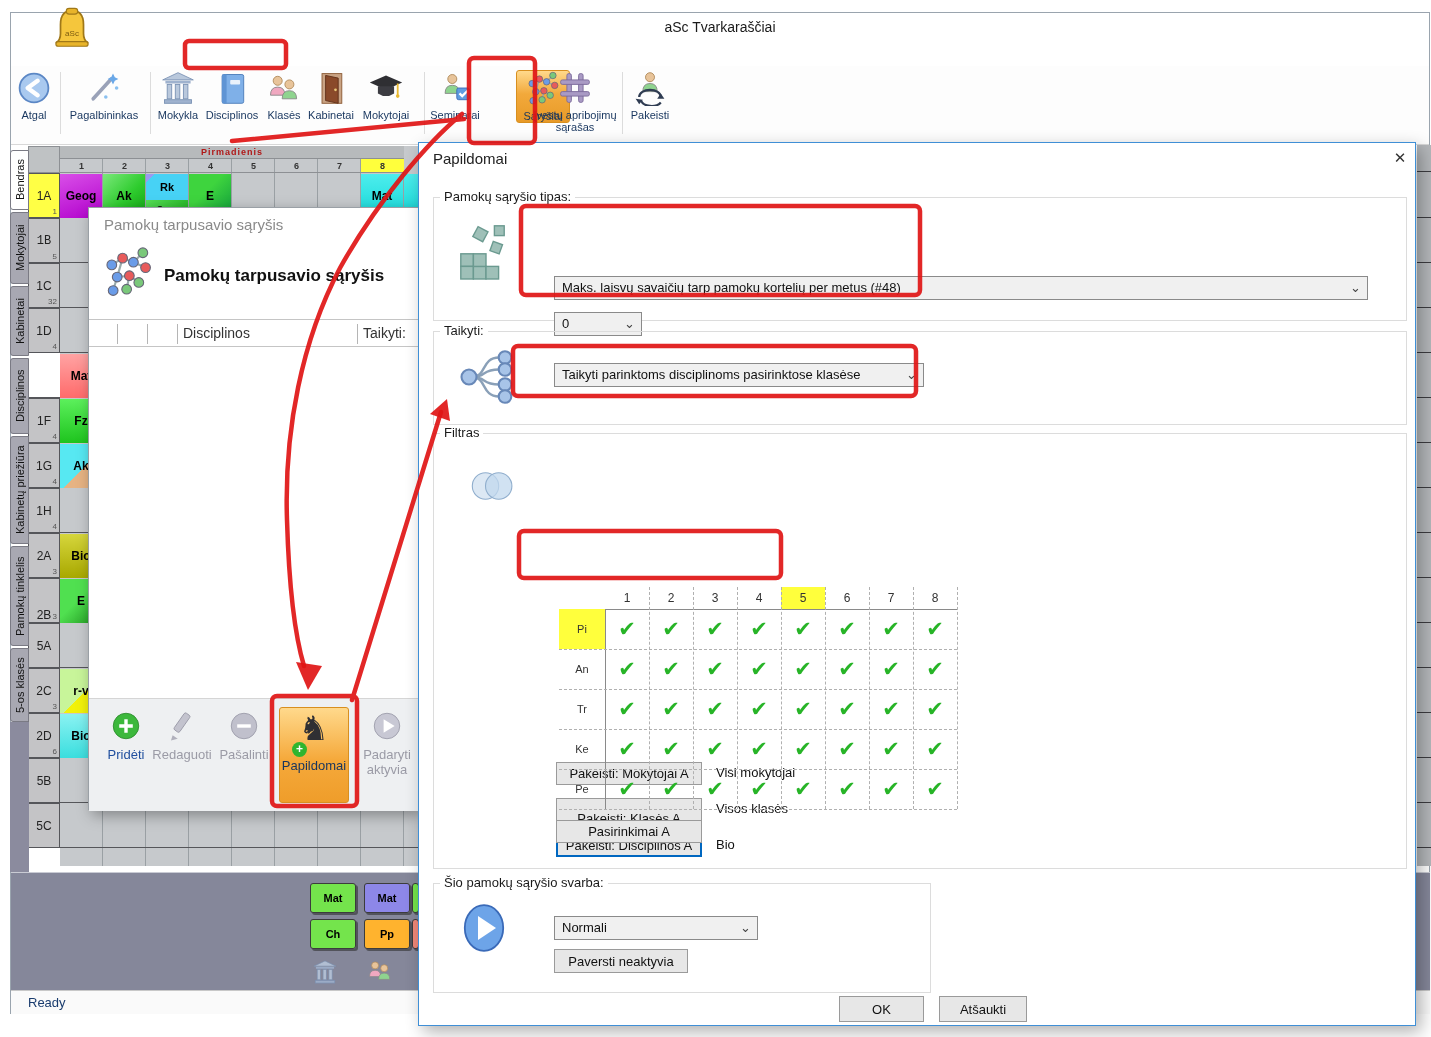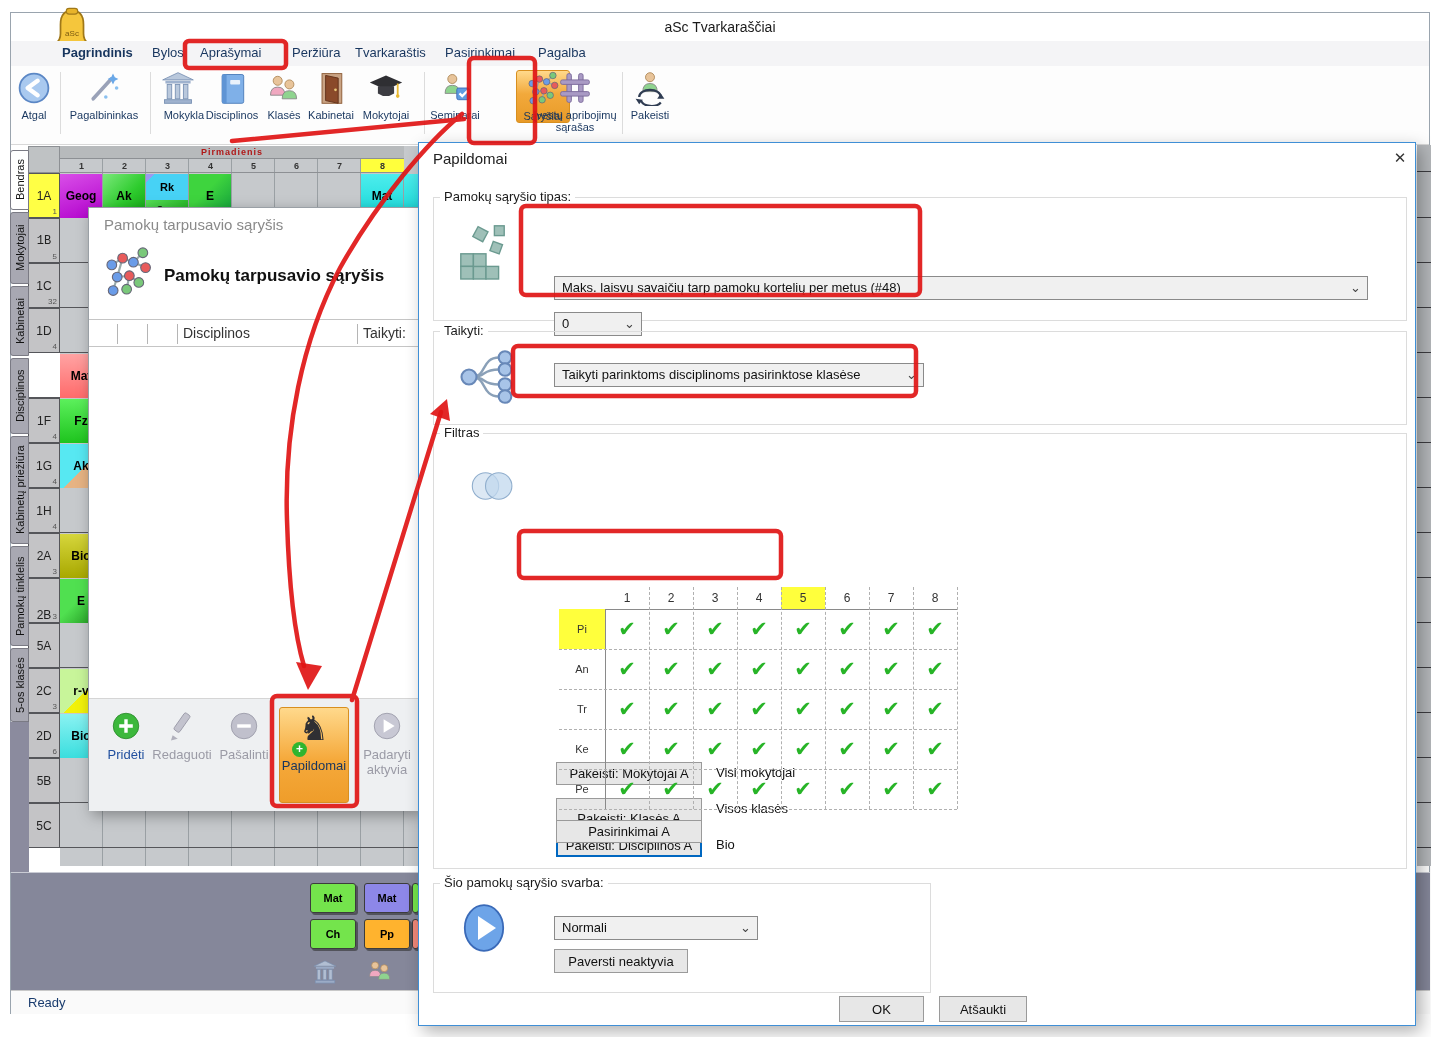--- a/index.html
+++ b/index.html
@@ -88,45 +88,36 @@
   <div class="abs" id="win-border"></div>
   <div class="abs" id="title-bar"><span>aSc Tvarkaraščiai</span></div>
 
   <div class="abs" id="bell" style="left:46px;top:6px;width:52px;height:46px;"><svg xmlns="http://www.w3.org/2000/svg" viewBox="0 0 40 40" width="100%" height="100%">
         <path d="M 20 4 q 10 0 10 12 v 8 q 0 6 4 8 h -28 q 4 -2 4 -8 v -8 q 0 -12 10 -12" fill="#f5c63c" stroke="#a07818" stroke-width="1.5"></path>
         <rect x="15" y="2" width="10" height="5" rx="2.5" fill="#e8b42a" stroke="#a07818"></rect>
         <rect x="6" y="31" width="28" height="4" rx="2" fill="#e8b42a" stroke="#a07818"></rect>
         <text x="20" y="26" font-size="7" text-anchor="middle" fill="#7a5a10">aSc</text>
       </svg></div>
 
-  <div class="abs" id="menu-bar">
-      <span class="menu-item active" style="left: 51px;">Pagrindinis</span>
-      <span class="menu-item" style="left: 141px;">Bylos</span>
-      <span class="menu-item" style="left: 189px;">Aprašymai</span>
-      <span class="menu-item" style="left: 281px;">Peržiūra</span>
-      <span class="menu-item" style="left: 344px;">Tvarkaraštis</span>
-      <span class="menu-item" style="left: 434px;">Pasirinkimai</span>
-      <span class="menu-item" style="left: 527px;">Pagalba</span>
-    </div>
   <div class="abs" id="toolbar">
       <div class="tb-sep" style="left: 49px;"></div>
       <div class="tb-sep" style="left: 139px;"></div>
       <div class="tb-sep" style="left: 413px;"></div>
       <div class="tb-sep" style="left: 611px;"></div>
       <div class="tb-btn" style="left: 1px; width: 44px;"><span class="ticon"><svg xmlns="http://www.w3.org/2000/svg" viewBox="0 0 40 40" width="100%" height="100%">
             <circle cx="20" cy="20" r="16" fill="#a9c9ef" stroke="#5b87c5" stroke-width="2"></circle>
             <path d="M 24 12 L 13 20 L 24 28" stroke="#fff" stroke-width="5" fill="none" stroke-linecap="round" stroke-linejoin="round"></path>
           </svg></span><span>Atgal</span></div>
       <div class="tb-btn" style="left: 51px; width: 84px;"><span class="ticon"><svg xmlns="http://www.w3.org/2000/svg" viewBox="0 0 40 40" width="100%" height="100%">
             <line x1="8" y1="32" x2="28" y2="10" stroke="#9aa2b8" stroke-width="4" stroke-linecap="round"></line>
             <path d="M 30 4 l 2 4 4 2 -4 2 -2 4 -2 -4 -4 -2 4 -2 z" fill="#6aa8e8"></path>
             <circle cx="34" cy="20" r="2" fill="#8ac0f0"></circle>
             <circle cx="22" cy="30" r="2" fill="#8ac0f0"></circle>
           </svg></span><span>Pagalbininkas</span></div>
-      <div class="tb-btn" style="left: 141px; width: 52px; text-align: right;"><span class="ticon"><svg xmlns="http://www.w3.org/2000/svg" viewBox="0 0 40 40" width="100%" height="100%">
+      <div class="tb-btn" style="left: 141px; width: 52px;"><span class="ticon"><svg xmlns="http://www.w3.org/2000/svg" viewBox="0 0 40 40" width="100%" height="100%">
             <polygon points="20,3 37,11 3,11" fill="#b9c8dc" stroke="#7a92b4"></polygon>
             <rect x="6" y="12" width="28" height="3" fill="#9fb2ce"></rect>
             <rect x="8" y="16" width="5" height="16" fill="#b9c8dc" stroke="#7a92b4"></rect>
             <rect x="17" y="16" width="5" height="16" fill="#b9c8dc" stroke="#7a92b4"></rect>
             <rect x="26" y="16" width="5" height="16" fill="#b9c8dc" stroke="#7a92b4"></rect>
             <rect x="5" y="33" width="30" height="4" fill="#9fb2ce" stroke="#7a92b4"></rect>
           </svg></span><span>Mokykla</span></div>
       <div class="tb-btn" style="left: 190px; width: 62px;"><span class="ticon"><svg xmlns="http://www.w3.org/2000/svg" viewBox="0 0 40 40" width="100%" height="100%">
             <rect x="9" y="5" width="24" height="32" rx="2" fill="#7fb0e8" stroke="#4a7ab8"></rect>
             <rect x="9" y="5" width="5" height="32" fill="#5f94d4"></rect>

